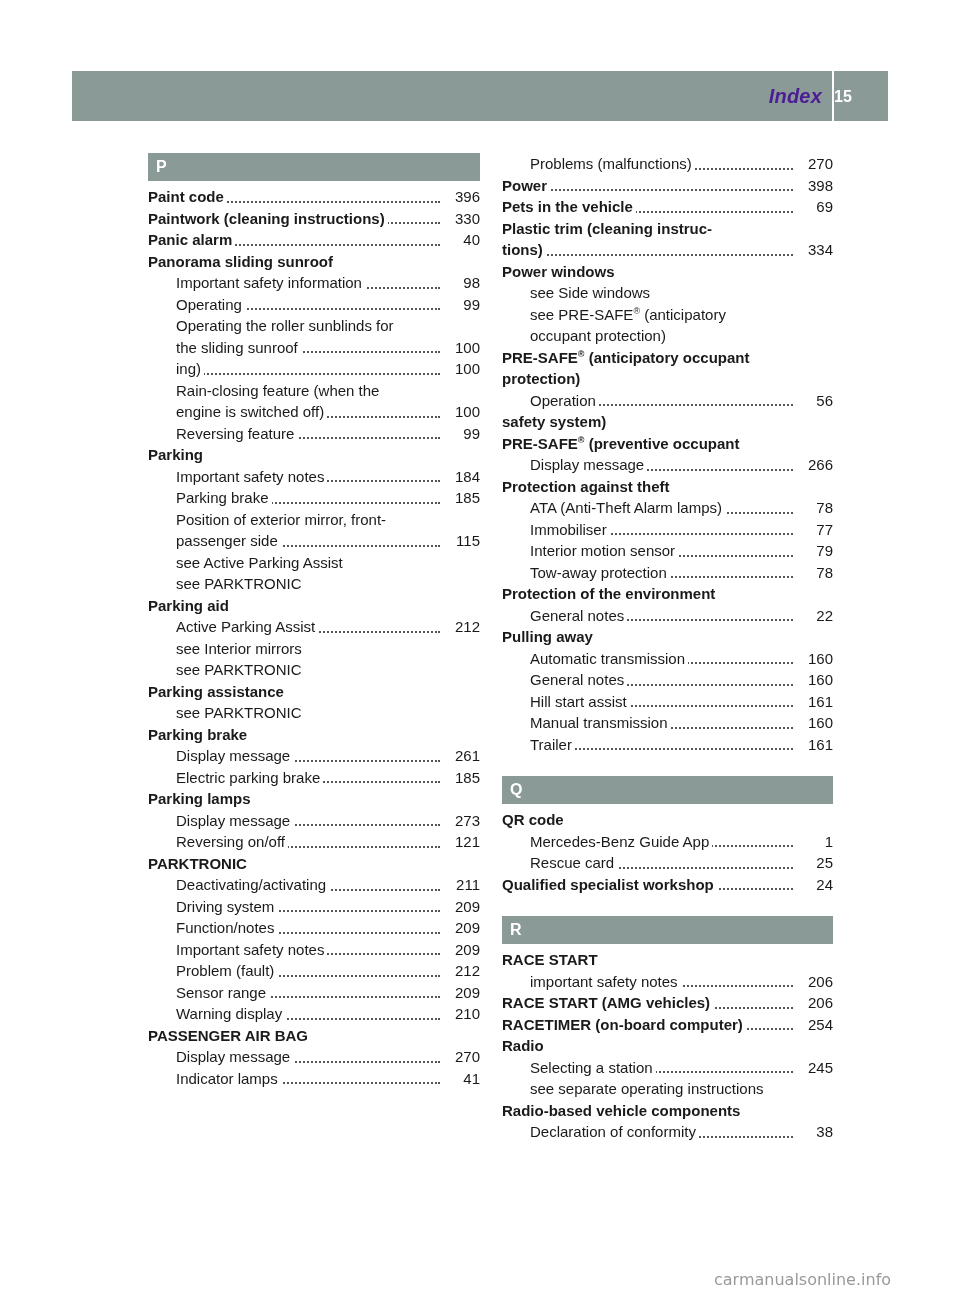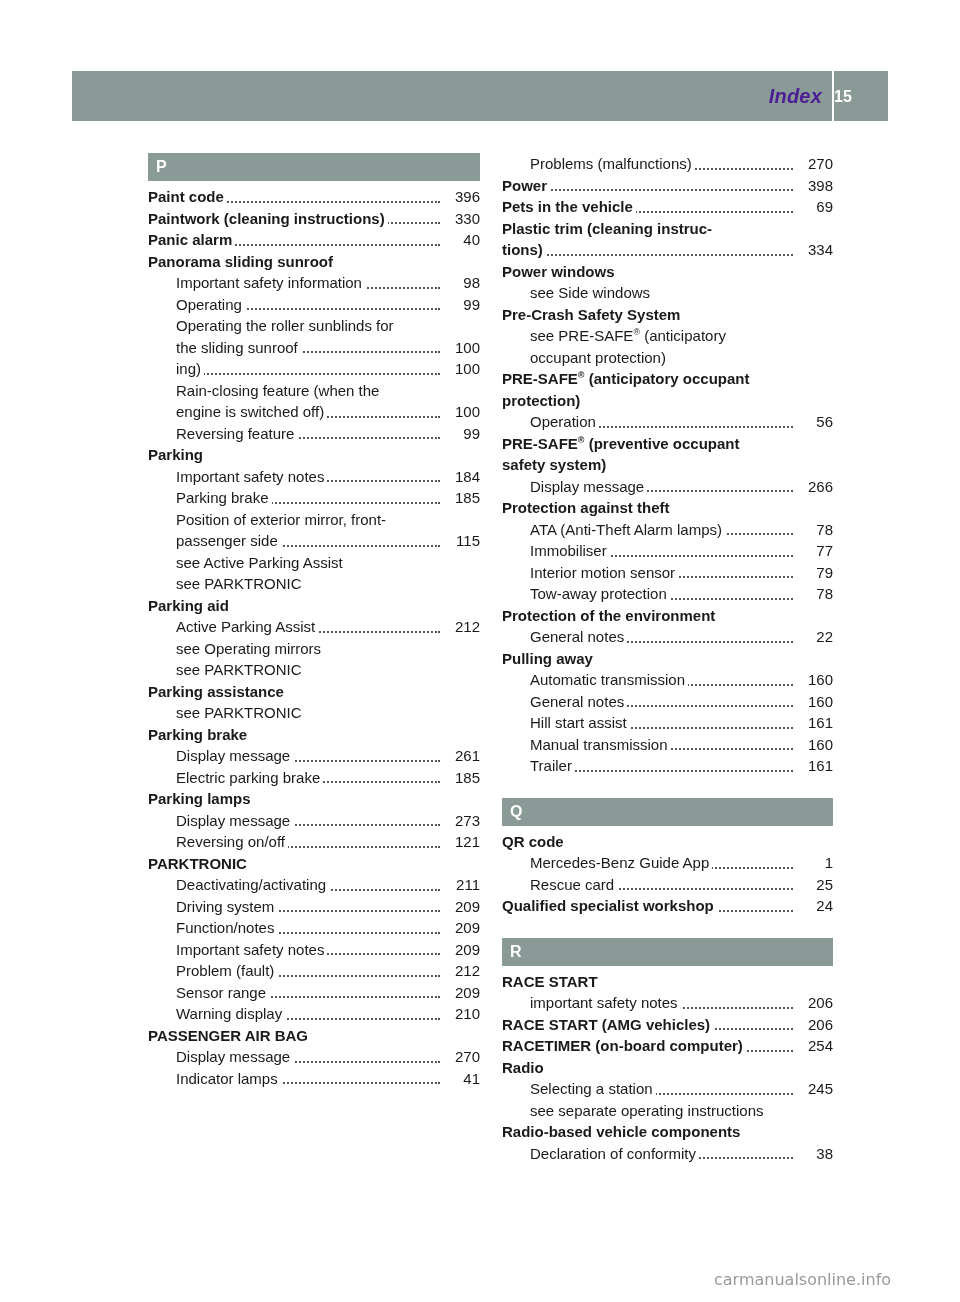--- a/index.html
+++ b/index.html
@@ -54,21 +54,21 @@
       <div class="entry sub"><span class="dots" style="left: 28px;"></span><span class="txt">Reversing feature</span><span class="pg">99</span></div>
       <div class="entry main"><span class="txt">Parking</span></div>
       <div class="entry sub"><span class="dots" style="left: 28px;"></span><span class="txt">Important safety notes</span><span class="pg">184</span></div>
       <div class="entry sub"><span class="dots" style="left: 28px;"></span><span class="txt">Parking brake</span><span class="pg">185</span></div>
       <div class="entry sub"><span class="txt">Position of exterior mirror, front-</span></div>
       <div class="entry sub"><span class="dots" style="left: 28px;"></span><span class="txt">passenger side</span><span class="pg">115</span></div>
       <div class="entry sub"><span class="txt">see Active Parking Assist</span></div>
       <div class="entry sub"><span class="txt">see PARKTRONIC</span></div>
       <div class="entry main"><span class="txt">Parking aid</span></div>
       <div class="entry sub"><span class="dots" style="left: 28px;"></span><span class="txt">Active Parking Assist</span><span class="pg">212</span></div>
-      <div class="entry sub"><span class="txt">see Operating mirrors</span></div>
+      <div class="entry sub"><span class="txt">see Interior mirrors</span></div>
       <div class="entry sub"><span class="txt">see PARKTRONIC</span></div>
       <div class="entry main"><span class="txt">Parking assistance</span></div>
       <div class="entry sub"><span class="txt">see PARKTRONIC</span></div>
       <div class="entry main"><span class="txt">Parking brake</span></div>
       <div class="entry sub"><span class="dots" style="left: 28px;"></span><span class="txt">Display message</span><span class="pg">261</span></div>
       <div class="entry sub"><span class="dots" style="left: 28px;"></span><span class="txt">Electric parking brake</span><span class="pg">185</span></div>
       <div class="entry main"><span class="txt">Parking lamps</span></div>
       <div class="entry sub"><span class="dots" style="left: 28px;"></span><span class="txt">Display message</span><span class="pg">273</span></div>
       <div class="entry sub"><span class="dots" style="left: 28px;"></span><span class="txt">Reversing on/off</span><span class="pg">121</span></div>
       <div class="entry main"><span class="txt">PARKTRONIC</span></div>
@@ -87,28 +87,27 @@
 
 <div class="column col-right">
   <div id="right-p-entries">
       <div class="entry sub"><span class="dots" style="left: 28px;"></span><span class="txt">Problems (malfunctions)</span><span class="pg">270</span></div>
       <div class="entry main"><span class="dots"></span><span class="txt">Power</span><span class="pg">398</span></div>
       <div class="entry main"><span class="dots"></span><span class="txt">Pets in the vehicle</span><span class="pg">69</span></div>
       <div class="entry main"><span class="txt">Plastic trim (cleaning instruc-</span></div>
       <div class="entry main"><span class="dots"></span><span class="txt">tions)</span><span class="pg">334</span></div>
       <div class="entry main"><span class="txt">Power windows</span></div>
       <div class="entry sub"><span class="txt">see Side windows</span></div>
-      <div class="entry main"><span class="txt">Pre-Crash Safety System</span></div>
       <div class="entry sub"><span class="txt">see PRE-SAFE<span class="reg">®</span> (anticipatory</span></div>
       <div class="entry sub"><span class="txt">occupant protection)</span></div>
       <div class="entry main"><span class="txt">PRE-SAFE<span class="reg">®</span> (anticipatory occupant</span></div>
       <div class="entry main"><span class="txt">protection)</span></div>
       <div class="entry sub"><span class="dots" style="left: 28px;"></span><span class="txt">Operation</span><span class="pg">56</span></div>
+      <div class="entry main"><span class="txt">safety system)</span></div>
       <div class="entry main"><span class="txt">PRE-SAFE<span class="reg">®</span> (preventive occupant</span></div>
-      <div class="entry main"><span class="txt">safety system)</span></div>
       <div class="entry sub"><span class="dots" style="left: 28px;"></span><span class="txt">Display message</span><span class="pg">266</span></div>
       <div class="entry main"><span class="txt">Protection against theft</span></div>
       <div class="entry sub"><span class="dots" style="left: 28px;"></span><span class="txt">ATA (Anti-Theft Alarm lamps)</span><span class="pg">78</span></div>
       <div class="entry sub"><span class="dots" style="left: 28px;"></span><span class="txt">Immobiliser</span><span class="pg">77</span></div>
       <div class="entry sub"><span class="dots" style="left: 28px;"></span><span class="txt">Interior motion sensor</span><span class="pg">79</span></div>
       <div class="entry sub"><span class="dots" style="left: 28px;"></span><span class="txt">Tow-away protection</span><span class="pg">78</span></div>
       <div class="entry main"><span class="txt">Protection of the environment</span></div>
       <div class="entry sub"><span class="dots" style="left: 28px;"></span><span class="txt">General notes</span><span class="pg">22</span></div>
       <div class="entry main"><span class="txt">Pulling away</span></div>
       <div class="entry sub"><span class="dots" style="left: 28px;"></span><span class="txt">Automatic transmission</span><span class="pg">160</span></div>

